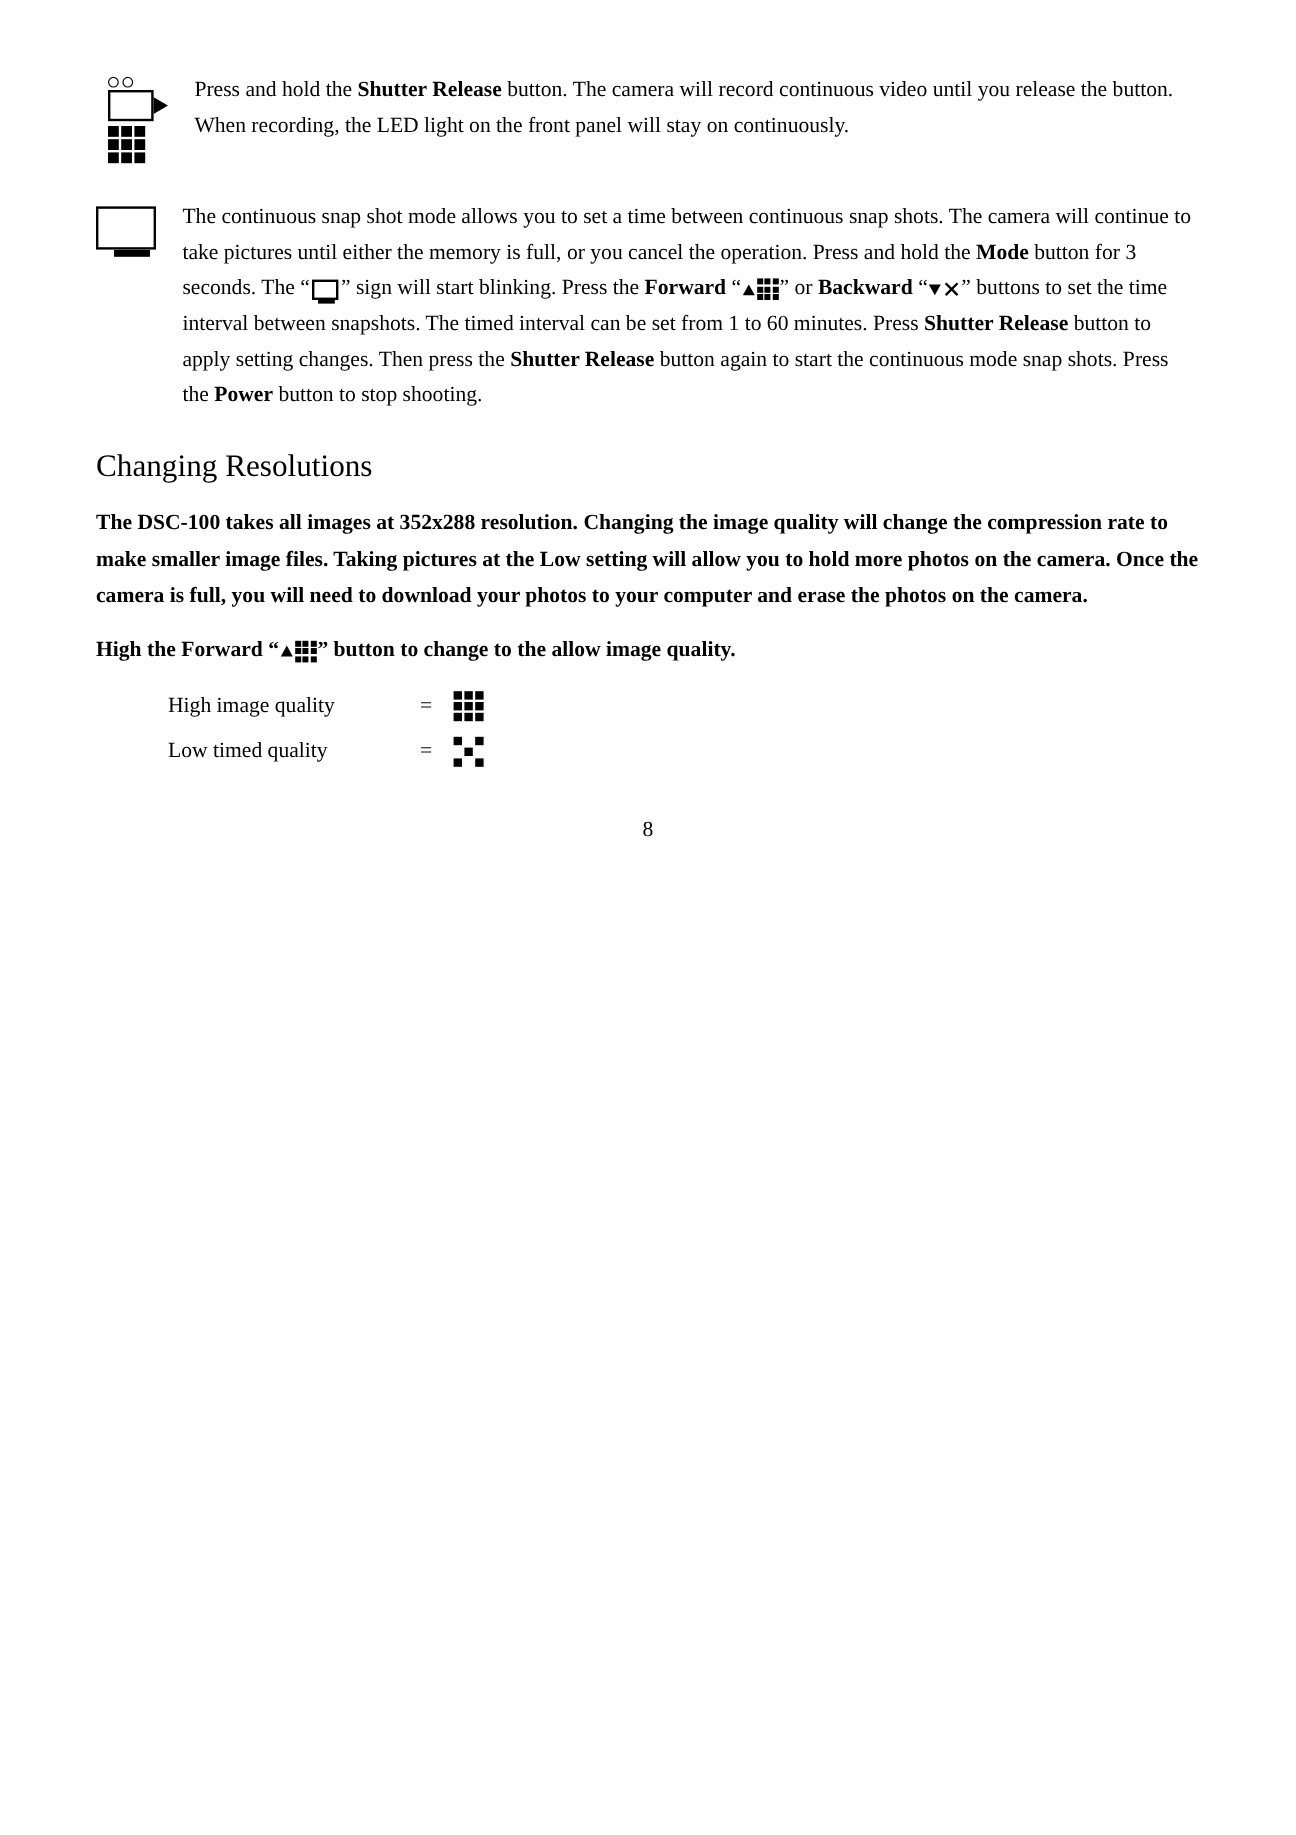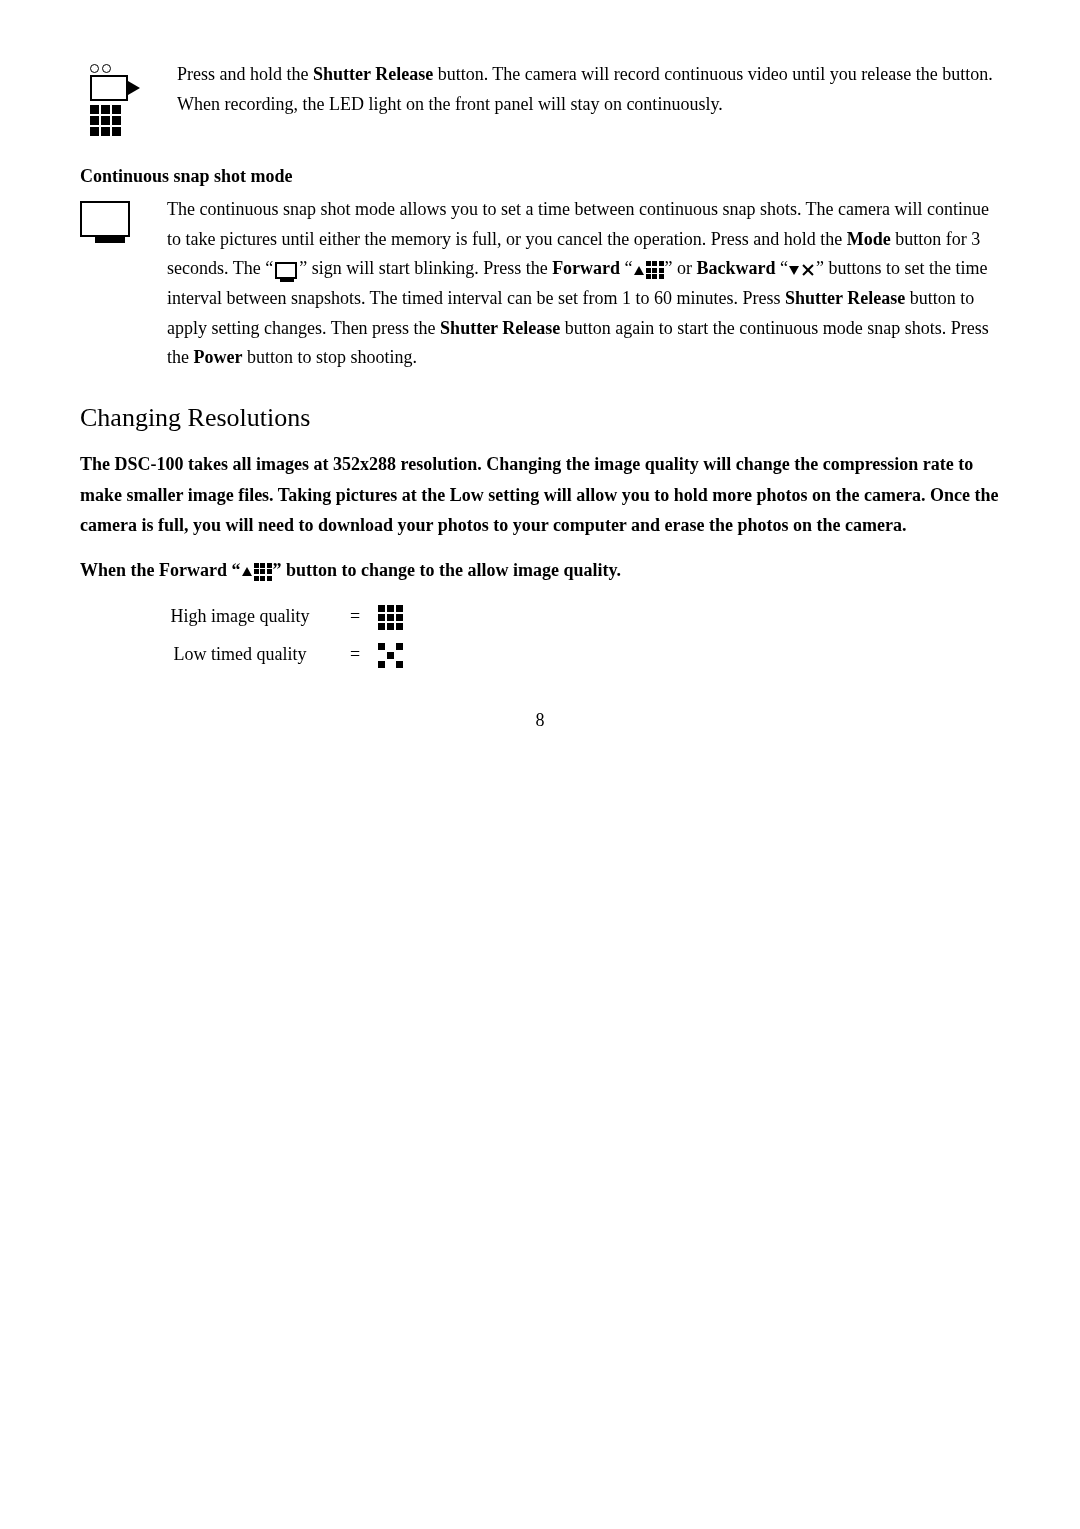--- a/index.html
+++ b/index.html
@@ -24,21 +24,21 @@
 
     .section-title {
       font-weight: bold;
       font-size: 18px;
       margin-bottom: 8px;
     }
 
     .section-content {
       display: flex;
       align-items: flex-start;
-      gap: 27px;
+      gap: 12px;
     }
 
     .icon-area {
       flex-shrink: 0;
       width: 70px;
       display: flex;
       flex-direction: column;
       align-items: center;
       padding-top: 4px;
     }
@@ -71,21 +71,20 @@
     .quality-row {
       display: flex;
       align-items: center;
       margin-bottom: 6px;
       font-size: 18px;
       line-height: 1.8;
     }
 
     .quality-label {
       width: 200px;
-      text-align: center;
     }
 
     .quality-equals {
       width: 30px;
       text-align: center;
     }
 
     .quality-icon {
       margin-left: 6px;
     }
@@ -310,21 +309,20 @@
         </div>
       </div>
     </div>
     <div class="body-text">
       <span>Press and hold the </span><strong>Shutter Release</strong><span> button. The camera will record continuous video until you release the button. When recording, the LED light on the front panel will stay on continuously.</span>
     </div>
   </div>
 </div>
 
 <div class="section">
-  <div class="section-title">Continuous snap shot mode</div>
   <div class="section-content">
     <div class="snap-icon-wrapper">
       <div class="snap-rect"></div>
       <div class="snap-stand"></div>
     </div>
     <div class="body-text">
       <span>The continuous snap shot mode allows you to set a time between continuous snap shots. The camera will continue to take pictures until either the memory is full, or you cancel the operation. Press and hold the </span><strong>Mode</strong><span> button for 3 seconds. The “</span><span class="inline-snap"></span><span>” sign will start blinking. Press the </span><strong>Forward</strong><span> “</span><span class="fwd-icon">
           <span class="tri-up"></span>
           <span class="fwd-grid">
             <span class="c"></span>
@@ -342,21 +340,21 @@
           <span class="x-icon"></span>
         </span><span>” buttons to set the time interval between snapshots. The timed interval can be set from 1 to 60 minutes. Press </span><strong>Shutter Release</strong><span> button to apply setting changes. Then press the </span><strong>Shutter Release</strong><span> button again to start the continuous mode snap shots. Press the </span><strong>Power</strong><span> button to stop shooting.</span>
     </div>
   </div>
 </div>
 
 <div class="section">
   <div class="changing-resolutions-title">Changing Resolutions</div>
   <div class="main-paragraph">The DSC-100 takes all images at 352x288 resolution. Changing the image quality will change the compression rate to make smaller image files. Taking pictures at the Low setting will allow you to hold more photos on the camera. Once the camera is full, you will need to download your photos to your computer and erase the photos on the camera.</div>
   <div class="main-paragraph">
-    <span>When the </span><strong>Forward</strong><span> “<span class="fwd-icon">
+    <span>High the </span><strong>Forward</strong><span> “<span class="fwd-icon">
           <span class="tri-up"></span>
           <span class="fwd-grid">
             <span class="c"></span>
             <span class="c"></span>
             <span class="c"></span>
             <span class="c"></span>
             <span class="c"></span>
             <span class="c"></span>
             <span class="c"></span>
             <span class="c"></span>

